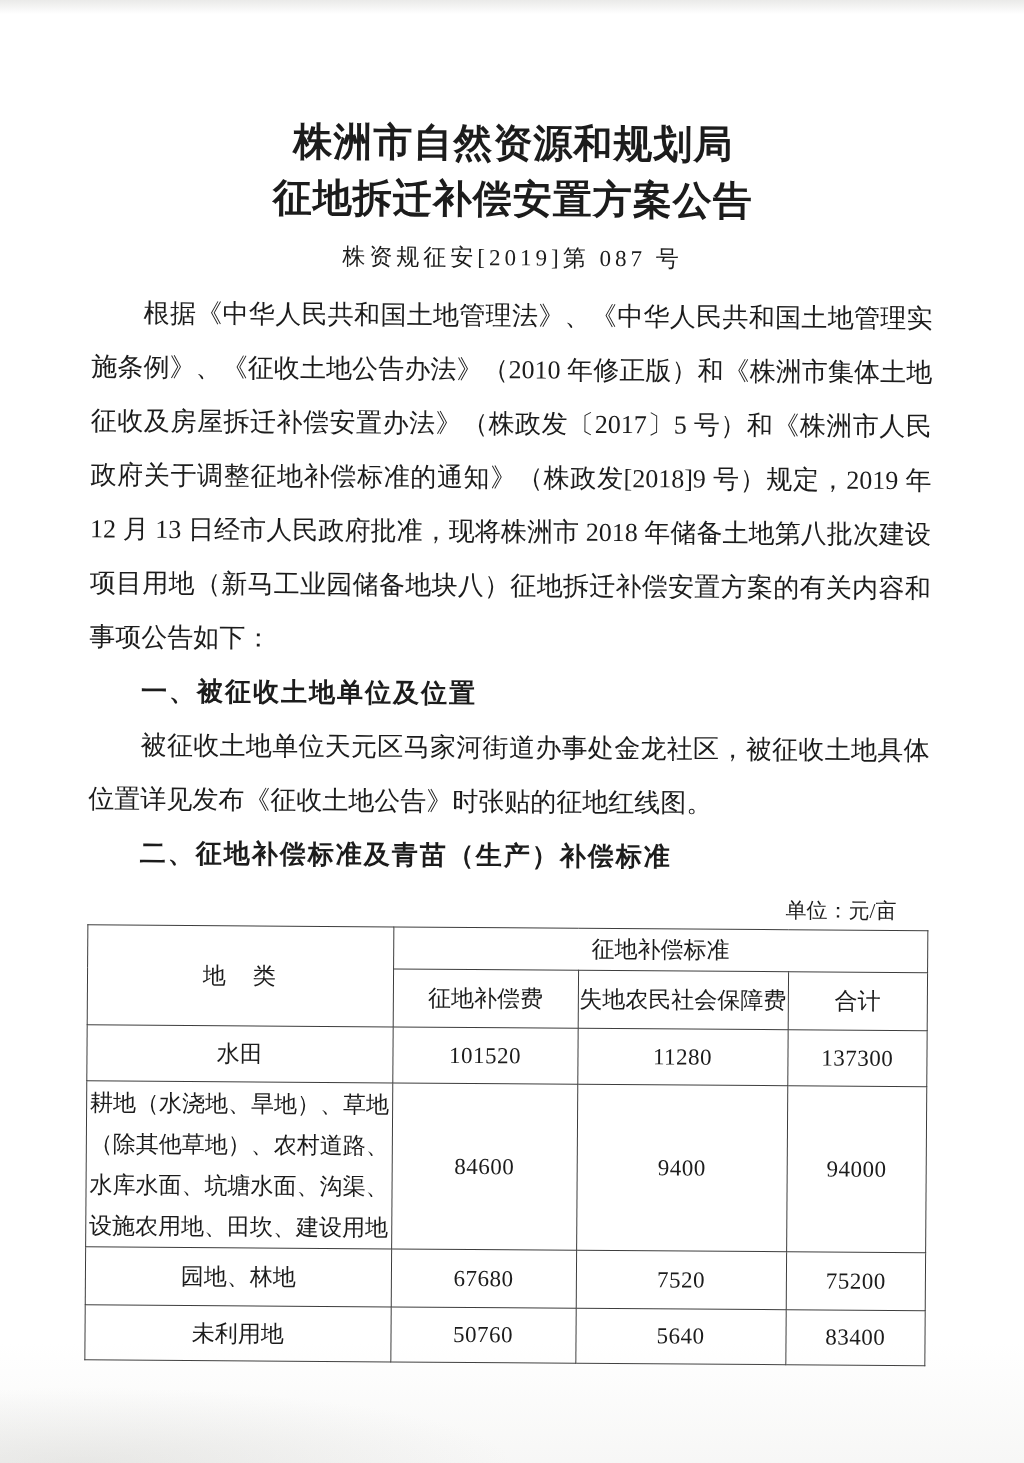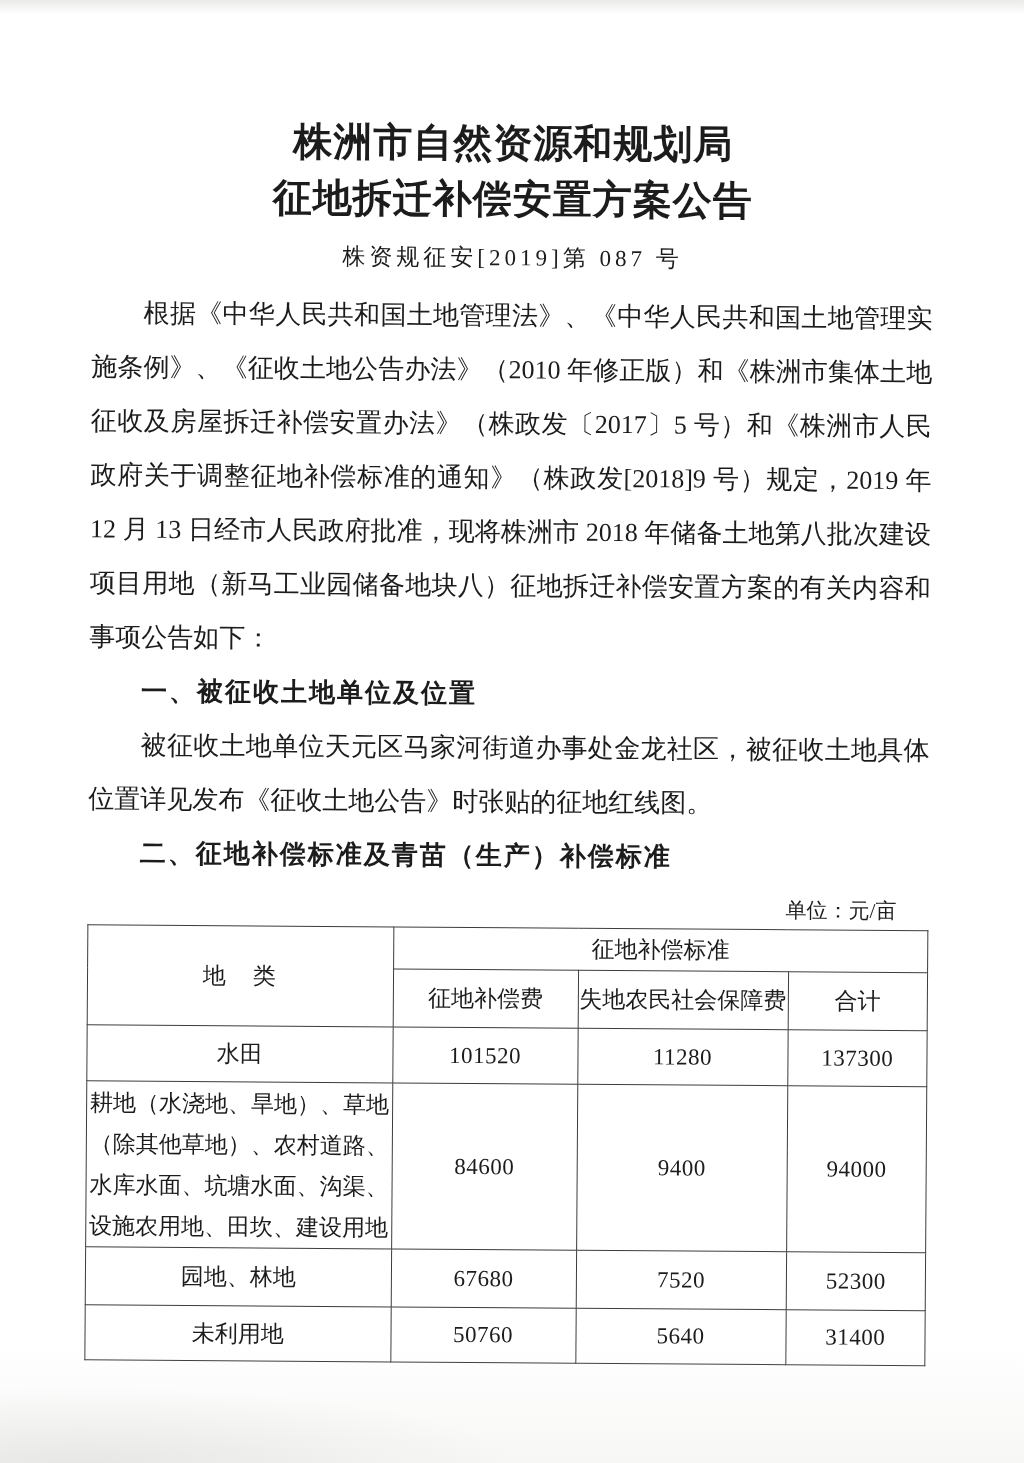--- a/index.html
+++ b/index.html
@@ -148,27 +148,27 @@
         <tr class="row-1">
           <td class="wrap-cell">耕地（水浇地、旱地）、草地（除其他草地）、农村道路、水库水面、坑塘水面、沟渠、设施农用地、田坎、建设用地</td>
           <td class="num">84600</td>
           <td class="num">9400</td>
           <td class="num">94000</td>
         </tr>
         <tr class="row-2">
           <td>园地、林地</td>
           <td class="num">67680</td>
           <td class="num">7520</td>
-          <td class="num">52300</td>
+          <td class="num">75200</td>
         </tr>
         <tr class="row-3">
           <td>未利用地</td>
           <td class="num">50760</td>
           <td class="num">5640</td>
-          <td class="num">31400</td>
+          <td class="num">83400</td>
         </tr>
       </tbody>
     </table>
 
   </div>
 </div>
 
 <div class="scan-top-noise"></div>
 <div class="scan-bottom-noise"></div>
 

